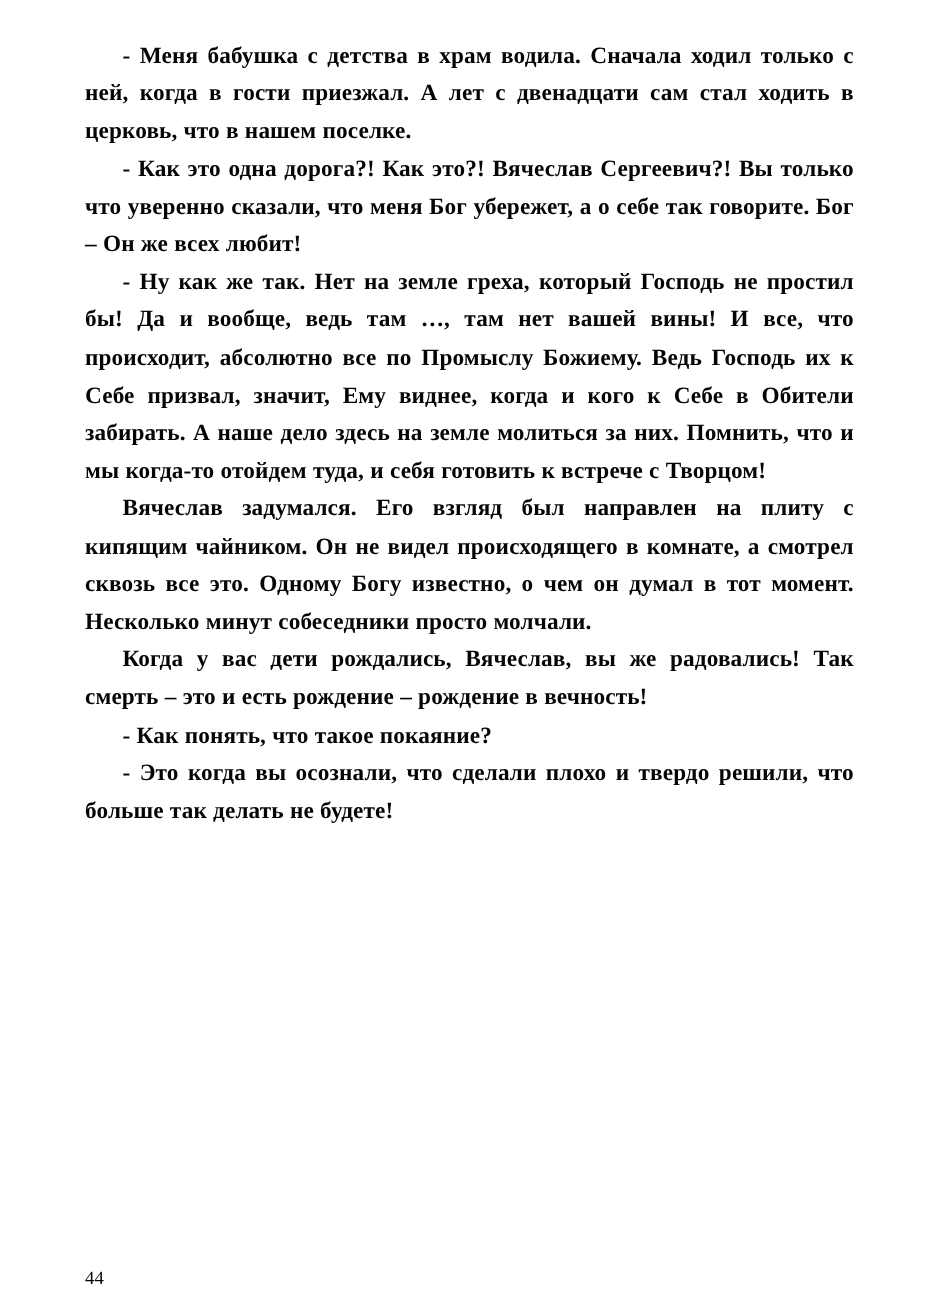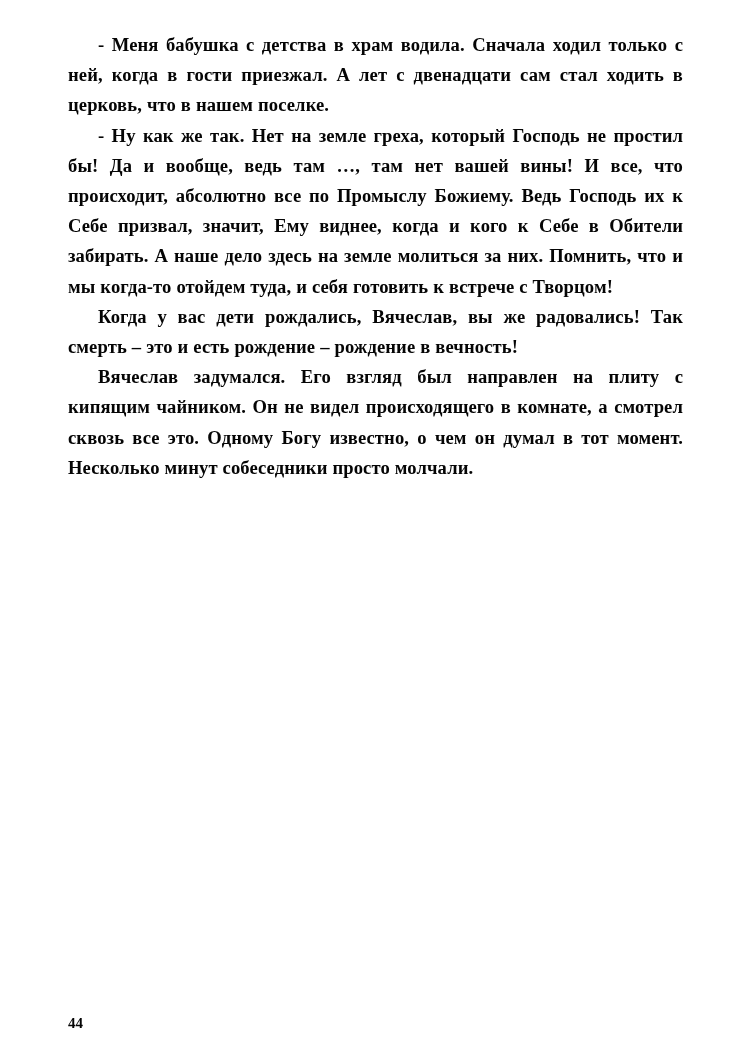--- a/index.html
+++ b/index.html
@@ -43,33 +43,36 @@
   }
   
   .para:last-child {
     margin-bottom: 0;
   }
   .page-number {
     position: absolute;
     left: 68px;
     top: 1014px;
     font-size: 15px;
-    font-weight: 700;
+    font-weight: 400;
     line-height: 18px;
     font-family: "Liberation Serif", "DejaVu Serif", serif;
     color: #050505;
   }
 </style>
 </head>
 <body>
 
 <div class="page">
 
   <div class="text-block">
     <p class="para">- Меня бабушка с детства в храм водила. Сначала ходил только с ней, когда в гости приезжал. А лет с двенадцати сам стал ходить в церковь, что в нашем поселке.</p>
+    <p class="para">- Как это одна дорога?! Как это?! Вячеслав Сергеевич?! Вы только что уверенно сказали, что меня Бог убережет, а о себе так говорите. Бог – Он же всех любит!</p>
     <p class="para">- Ну как же так. Нет на земле греха, который Господь не простил бы! Да и вообще, ведь там …, там нет вашей вины! И все, что происходит, абсолютно все по Промыслу Божиему. Ведь Господь их к Себе призвал, значит, Ему виднее, когда и кого к Себе в Обители забирать. А наше дело здесь на земле молиться за них. Помнить, что и мы когда-то отойдем туда, и себя готовить к встрече с Творцом!</p>
+    <p class="para">Вячеслав задумался. Его взгляд был направлен на плиту с кипящим чайником. Он не видел происходящего в комнате, а смотрел сквозь все это. Одному Богу известно, о чем он думал в тот момент. Несколько минут собеседники просто молчали.</p>
     <p class="para">Когда у вас дети рождались, Вячеслав, вы же радовались! Так смерть – это и есть рождение – рождение в вечность!</p>
-    <p class="para">Вячеслав задумался. Его взгляд был направлен на плиту с кипящим чайником. Он не видел происходящего в комнате, а смотрел сквозь все это. Одному Богу известно, о чем он думал в тот момент. Несколько минут собеседники просто молчали.</p>
+    <p class="para">- Как понять, что такое покаяние?</p>
+    <p class="para">- Это когда вы осознали, что сделали плохо и твердо решили, что больше так делать не будете!</p>
   </div>
 
   <div class="page-number">44</div>
 
 </div>
 
 </body></html>

